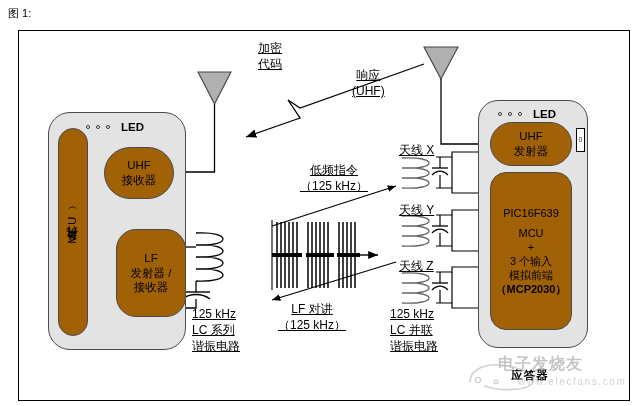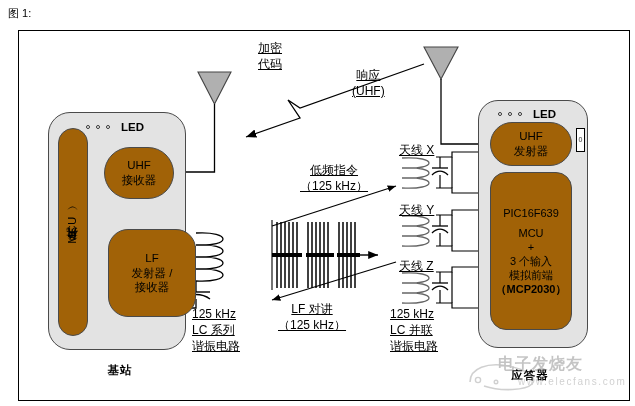--- a/index.html
+++ b/index.html
@@ -94,22 +94,22 @@
     line-height: 1.35;
     letter-spacing: 0.4px;
   }
   #uhf-receiver {
     left: 104px; top: 147px;
     width: 70px; height: 52px;
     border-radius: 26px / 26px;
     font-size: 11.5px;
   }
   #lf-txrx {
-    left: 108px; top: 229px;
-    width: 88px; height: 88px;
+    left: 116px; top: 229px;
+    width: 70px; height: 88px;
     border-radius: 20px;
     font-size: 11.5px;
   }
   
   #uhf-transmitter {
     left: 490px; top: 122px;
     width: 82px; height: 44px;
     border-radius: 22px / 22px;
     font-size: 11.5px;
   }
@@ -375,21 +375,20 @@
     <span>UHF</span>
     <span>接收器</span>
   </div>
 
   <div class="inner-block" id="lf-txrx">
     <span>LF</span>
     <span>发射器 /</span>
     <span>接收器</span>
   </div>
 
-  <div class="caption" id="caption-base">基站</div>
 
   <div class="device" id="transponder-body"></div>
 
   <div class="led-row" id="led-row-trans">
     <span class="led-dot"></span>
     <span class="led-dot"></span>
     <span class="led-dot"></span>
     <span class="led-text">LED</span>
   </div>
 

